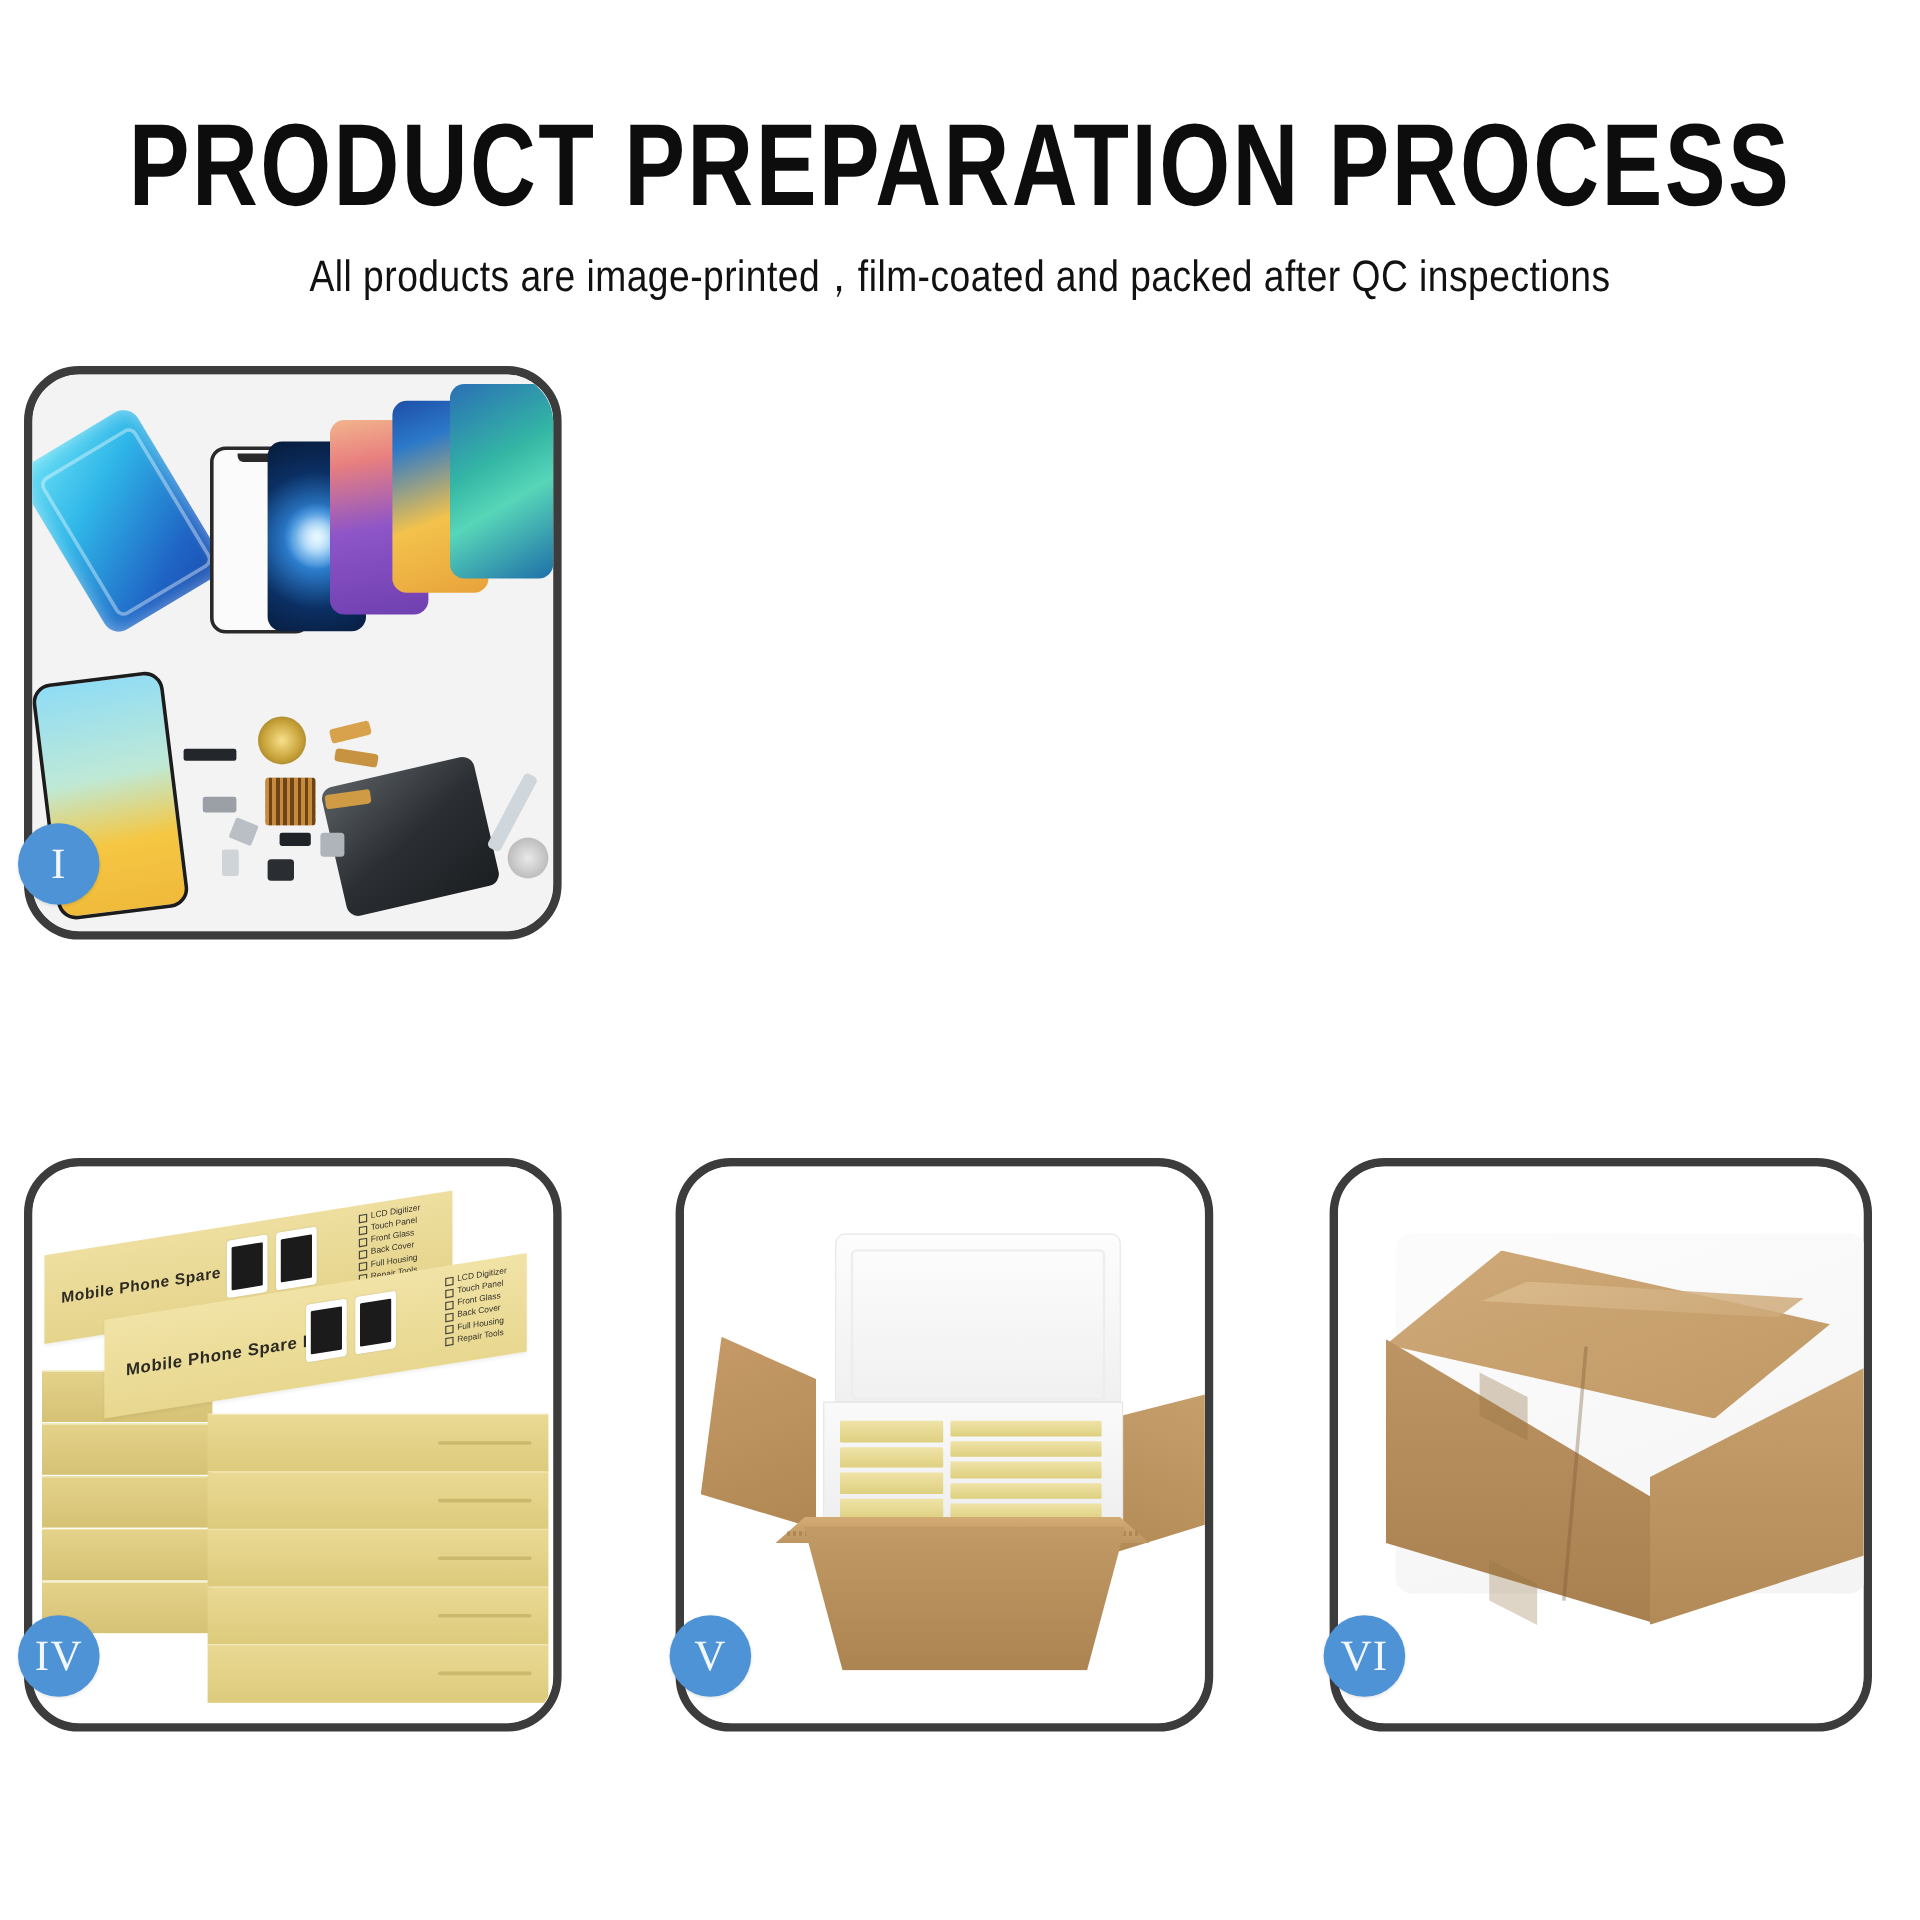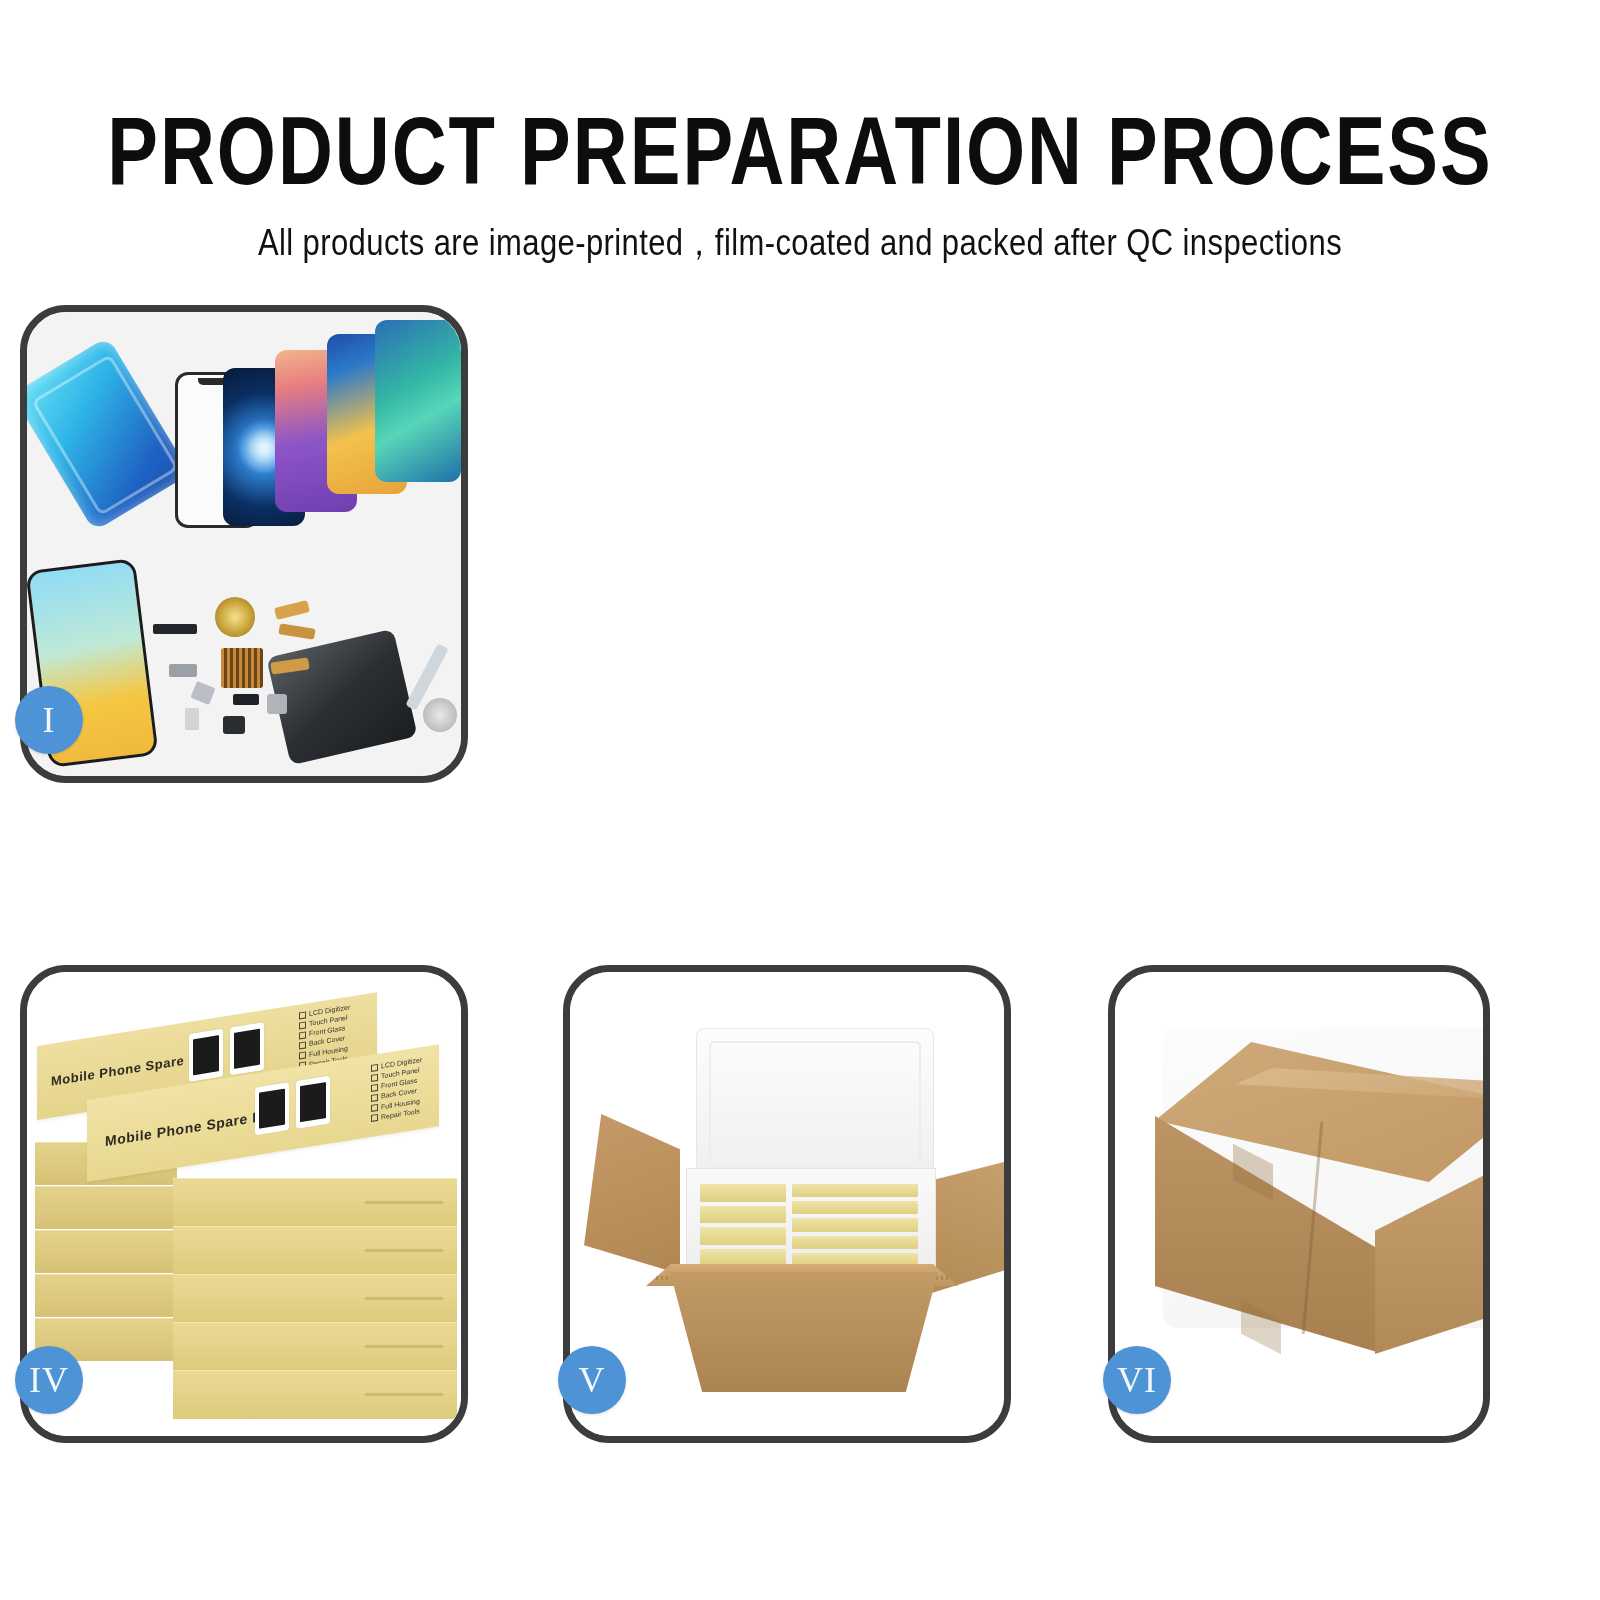--- a/index.html
+++ b/index.html
@@ -4,21 +4,21 @@
 <style>
   html,body{margin:0;padding:0;}
   body{
     width:1600px;height:1600px;
     background:#ffffff;
     font-family:"Liberation Sans", sans-serif;
     overflow:hidden;
     position:relative;
   }
   
-  .header{ position:absolute; left:0; top:16px; width:1600px; text-align:center; }
+  .header{ position:absolute; left:0; top:4px; width:1600px; text-align:center; }
   .title{
     font-family:"Liberation Sans", sans-serif;
     font-size:76px; font-weight:700; color:#0d0d0d;
     letter-spacing:2px; line-height:1;
     margin-top:86px;
     transform:scaleY(1.28); transform-origin:center top;
     white-space:nowrap;
   }
   .subtitle{
     font-family:"Liberation Sans", sans-serif;
@@ -41,21 +41,21 @@
   .panel .clipbox{
     position:absolute; inset:0;
     border-radius:40px;
     overflow:hidden;
   }
   .p1{left:20px;  top:305px;  width:448px; height:478px;}
   .p2{left:563px; top:305px;  width:448px; height:478px;}
   .p3{left:1108px;top:305px;  width:452px; height:478px;}
   .p4{left:20px;  top:965px;  width:448px; height:478px;}
   .p5{left:563px; top:965px;  width:448px; height:478px;}
-  .p6{left:1108px;top:965px;  width:382px; height:478px;}
+  .p6{left:1108px;top:965px;  width:452px; height:478px;}
 
   .badge{
     position:absolute;
     width:68px;height:68px;border-radius:50%;
     background:#4e93d6;
     display:flex;align-items:center;justify-content:center;
     font-family:"Liberation Serif", serif;
     font-size:36px; color:#f2f7fc; letter-spacing:1px;
     left:-12px; bottom:22px;
     z-index:6;

